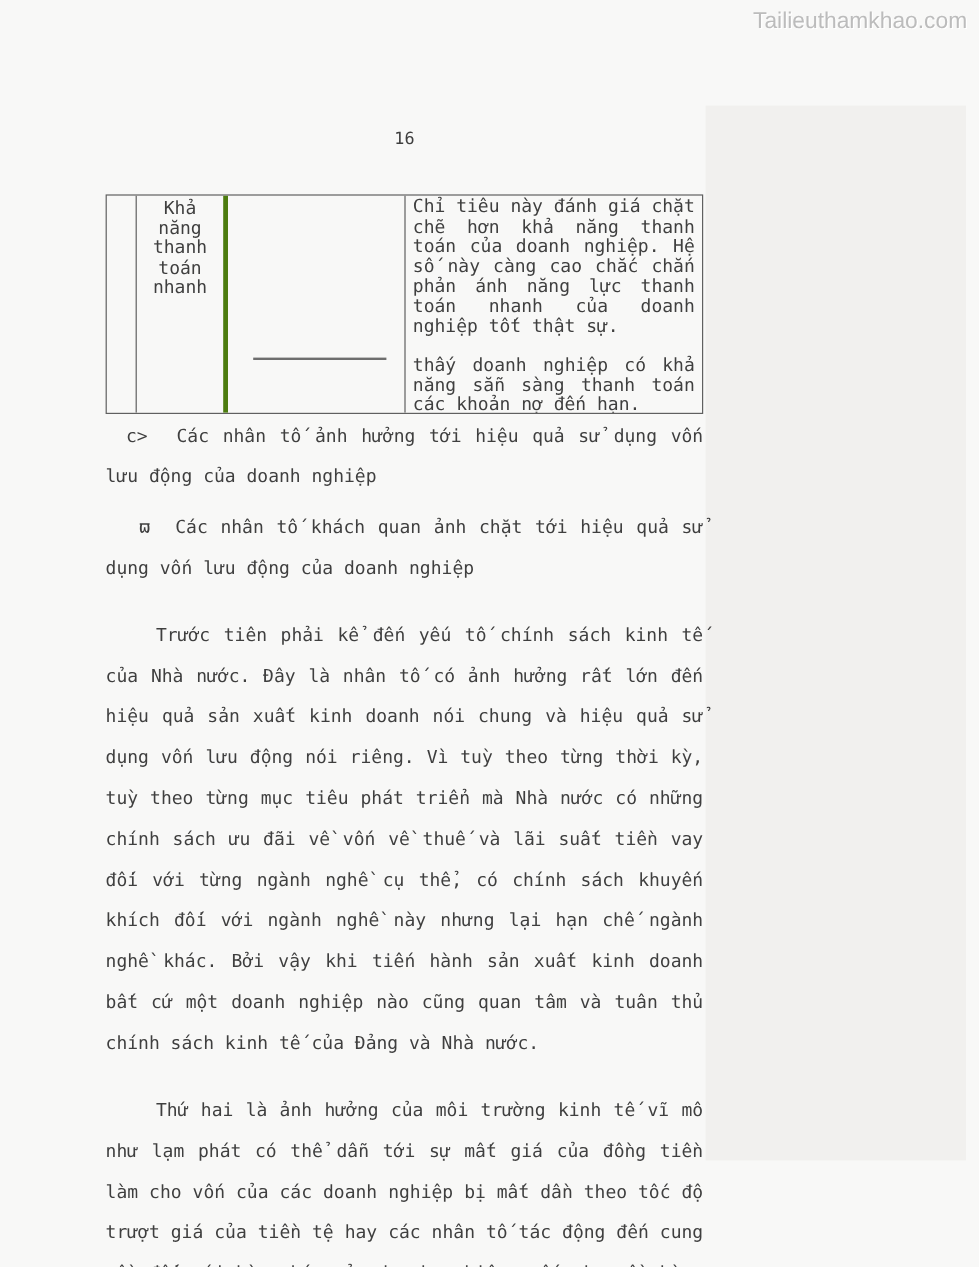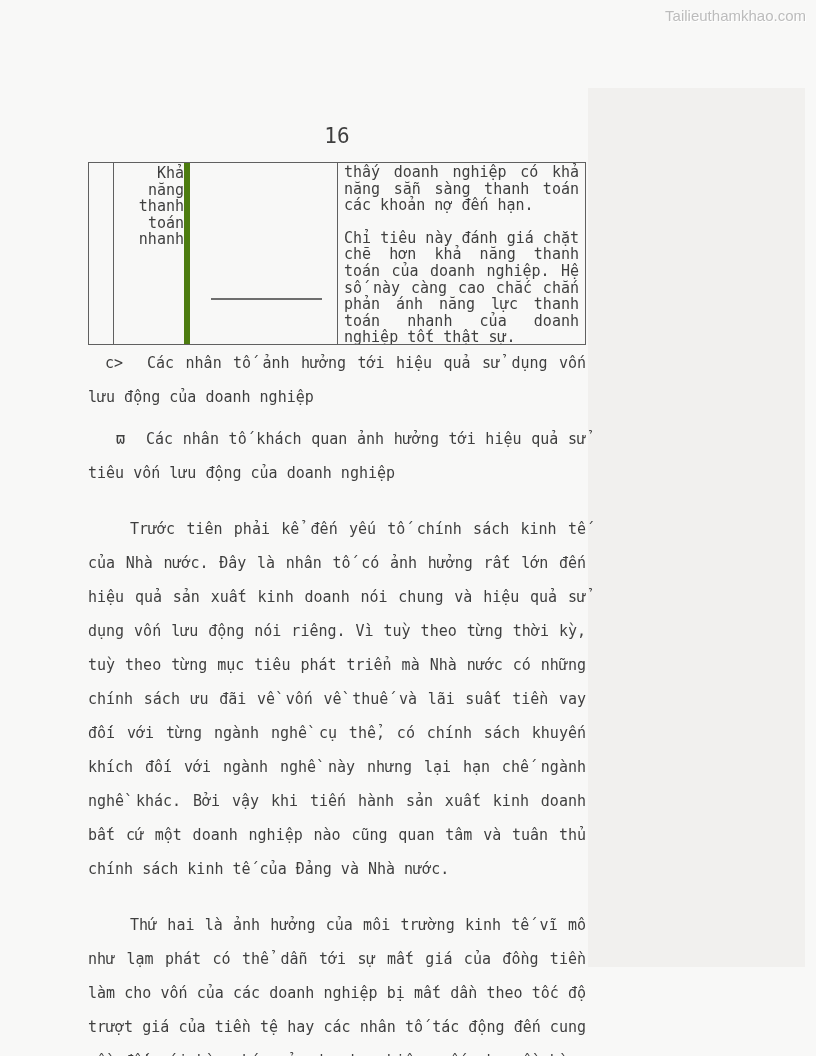--- a/index.html
+++ b/index.html
@@ -16,30 +16,30 @@
     position: absolute;
     left: 588px; top: 88px;
     width: 217px; height: 879px;
     background: #f1f0ee;
   }
 
   .watermark {
     position: absolute;
     top: 7px; right: 10px;
     font-family: "Liberation Sans", sans-serif;
-    font-size: 15px;
+    font-size: 19px;
     color: #bcbcbc;
     text-shadow: 1px 1px 0 #ffffff;
   }
 
   .page-number {
     position: absolute;
-    top: 124px; left: 88px; width: 498px;
+    top: 108px; left: 88px; width: 498px;
     text-align: center;
-    font-size: 21px;
+    font-size: 14px;
   }
 
   .content {
     position: absolute;
     left: 88px; top: 162px;
     width: 498px;
     font-size: 15px;
   }
 
   
@@ -51,23 +51,23 @@
     line-height: 16.6px;
     overflow: hidden;
   }
   .ktable .c1 {
     width: 25px;
     border-right: 1px solid #606060;
     box-sizing: border-box;
   }
   .ktable .c2 {
     width: 76px;
-    border-right: 6px solid #4d7c0f;
+    border-right: 4px solid #4d7c0f;
     box-sizing: border-box;
-    text-align: right;
+    text-align: center;
     padding-top: 2px;
     white-space: pre-line;
   }
   .ktable .c3 {
     width: 148px;
     border-right: 1px solid #606060;
     box-sizing: border-box;
     position: relative;
   }
   .fraction-bar {
@@ -114,29 +114,29 @@
       <div class="c1"></div>
       <div class="c2">Khả
 năng
 thanh
 toán
 nhanh</div>
       <div class="c3">
         <div class="fraction-bar"></div>
       </div>
       <div class="c4">
+        <p>Chỉ tiêu này đánh giá chặt chẽ hơn khả năng thanh toán của doanh nghiệp. Hệ số này càng cao chắc chắn phản ánh năng lực thanh toán nhanh của doanh nghiệp tốt thật sự.</p>
         <p>thấy doanh nghiệp có khả năng sẵn sàng thanh toán các khoản nợ đến hạn.</p>
-        <p>Chỉ tiêu này đánh giá chặt chẽ hơn khả năng thanh toán của doanh nghiệp. Hệ số này càng cao chắc chắn phản ánh năng lực thanh toán nhanh của doanh nghiệp tốt thật sự.</p>
       </div>
     </div>
 
     <div class="bodytext">
       <p class="item-c"><span class="marker-c">c&gt;</span><span>Các nhân tố ảnh hưởng tới hiệu quả sử dụng vốn lưu động của doanh nghiệp</span></p>
 
-      <p class="item-pi"><span class="marker-pi">ϖ</span><span>Các nhân tố khách quan ảnh hưởng tới hiệu quả sử tiêu vốn lưu động của doanh nghiệp</span></p>
+      <p class="item-pi"><span class="marker-pi">ϖ</span><span>Các nhân tố khách quan ảnh chặt tới hiệu quả sử dụng vốn lưu động của doanh nghiệp</span></p>
 
       <p class="body-para">Trước tiên phải kể đến yếu tố chính sách kinh tế của Nhà nước. Đây là nhân tố có ảnh hưởng rất lớn đến hiệu quả sản xuất kinh doanh nói chung và hiệu quả sử dụng vốn lưu động nói riêng. Vì tuỳ theo từng thời kỳ, tuỳ theo từng mục tiêu phát triển mà Nhà nước có những chính sách ưu đãi về vốn về thuế và lãi suất tiền vay đối với từng ngành nghề cụ thể, có chính sách khuyến khích đối với ngành nghề này nhưng lại hạn chế ngành nghề khác. Bởi vậy khi tiến hành sản xuất kinh doanh bất cứ một doanh nghiệp nào cũng quan tâm và tuân thủ chính sách kinh tế của Đảng và Nhà nước.</p>
       <p class="body-para">Thứ hai là ảnh hưởng của môi trường kinh tế vĩ mô như lạm phát có thể dẫn tới sự mất giá của đồng tiền làm cho vốn của các doanh nghiệp bị mất dần theo tốc độ trượt giá của tiền tệ hay các nhân tố tác động đến cung cầu đối với hàng hóa của doanh nghiệp, nếu nhu cầu hàng hóa giảm xuống sẽ làm cho hàng hóa của doanh nghiệp khó</p>
     </div>
 
   </div>
 
 </div>
 
 </body></html>

